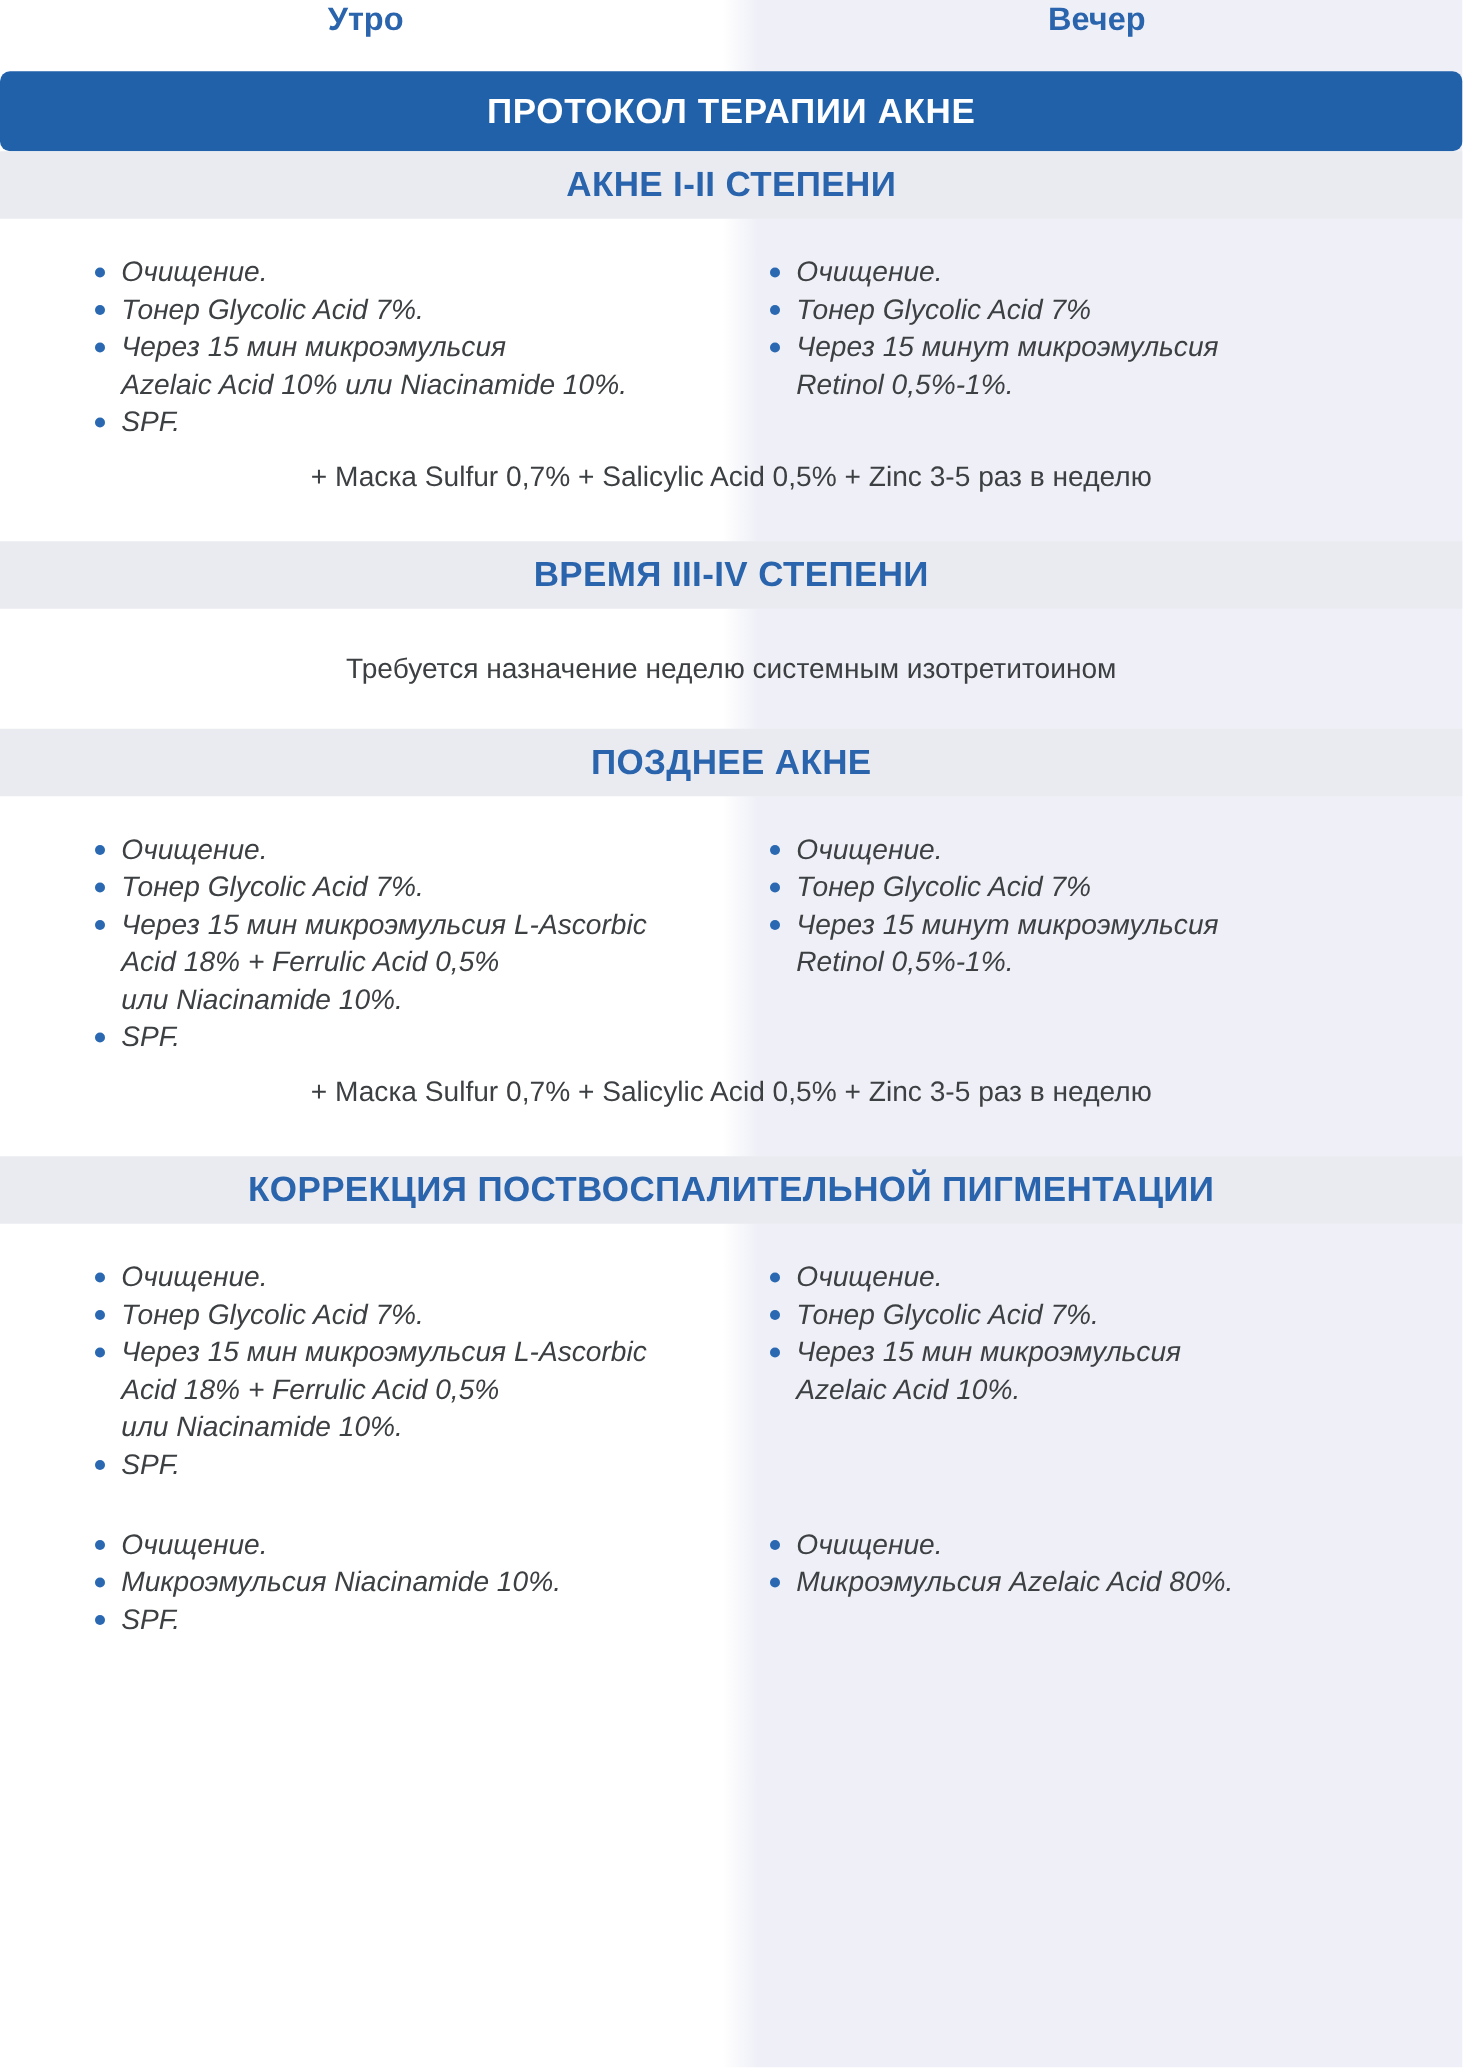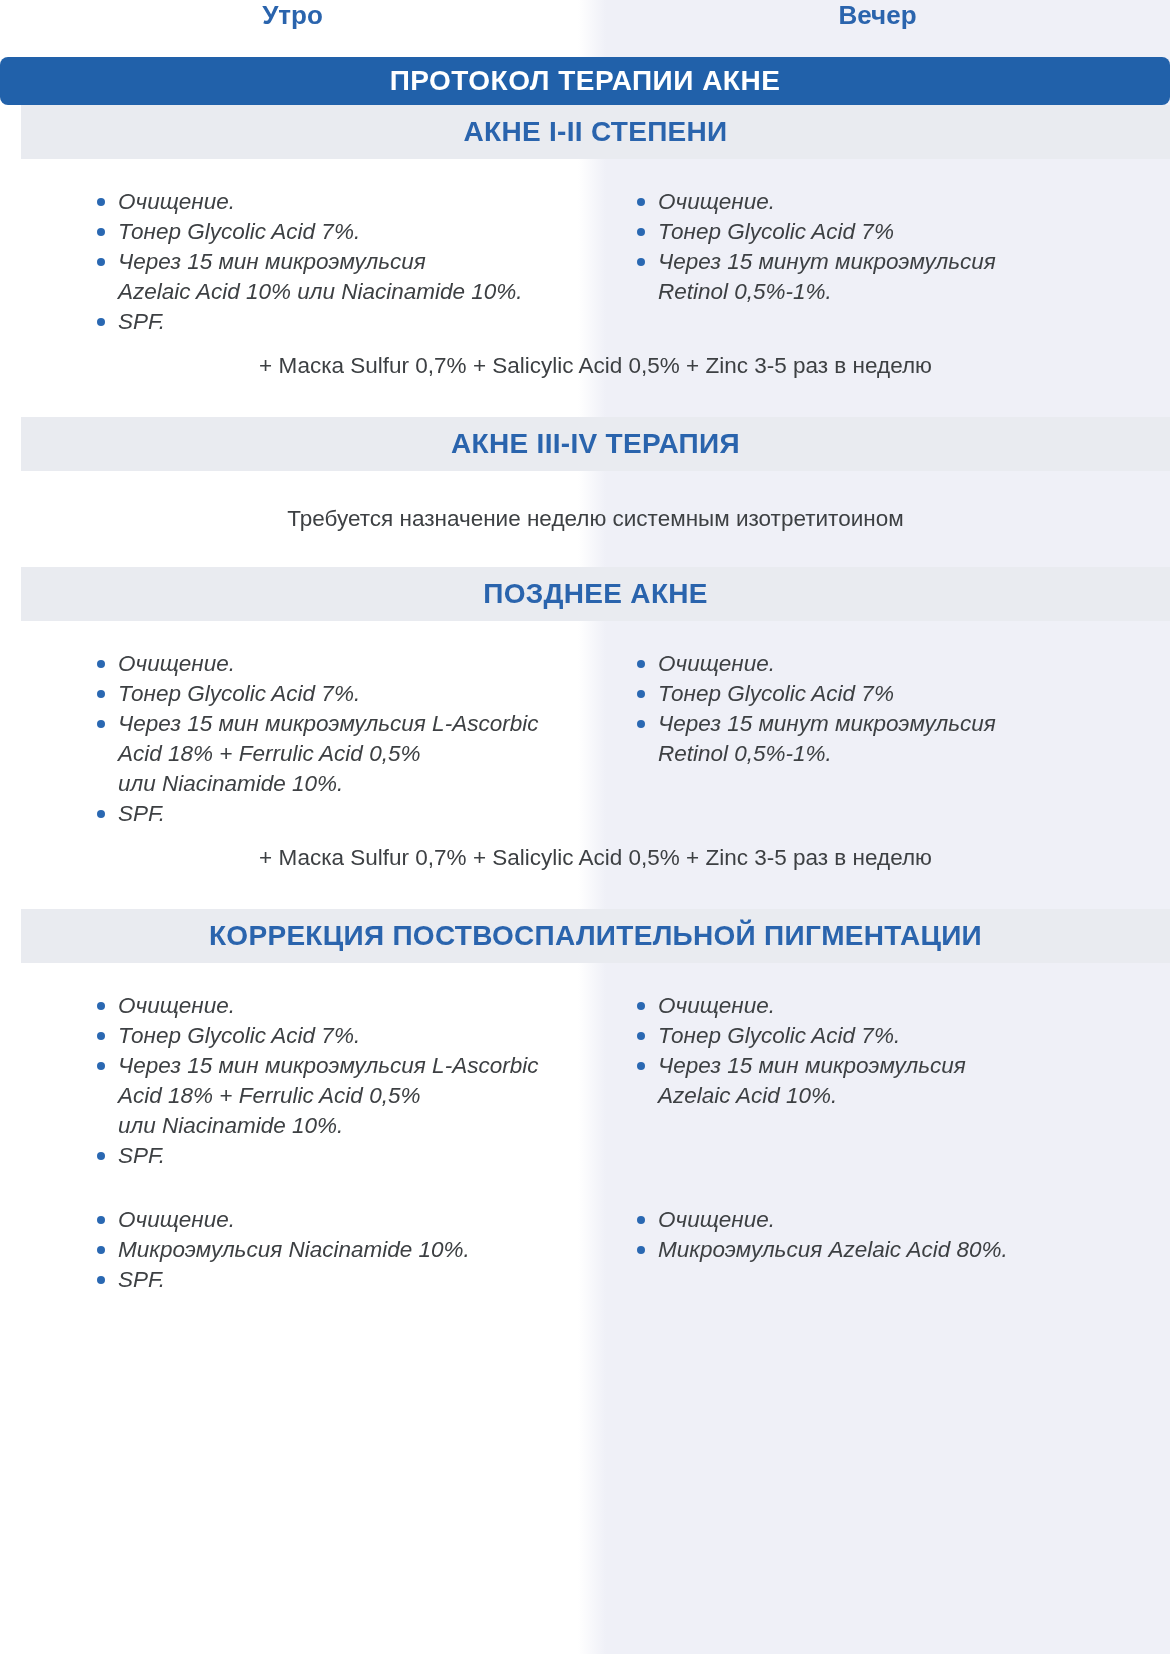--- a/index.html
+++ b/index.html
@@ -39,32 +39,32 @@
   }
   .cols-header .col-label{
     flex:0 0 585px;
     text-align:center;
     font-weight:bold;
     font-size:26px;
     color:var(--heading-blue);
   }
   .banner{
     position:relative;
-    height:48px;
+    height:64px;
     border-radius:8px;
     background:var(--banner-bg);
     color:#ffffff;
     display:flex;
     align-items:center;
     justify-content:center;
     font-weight:bold;
     font-size:28px;
     letter-spacing:.5px;
   }
-  main{position:relative;padding-left:21px;}
+  main{position:relative;}
   .band{
     height:54px;
     margin:0;
     background:var(--band-bg);
     display:flex;
     align-items:center;
     justify-content:center;
     color:var(--heading-blue);
     font-size:28px;
     font-weight:bold;
@@ -144,21 +144,21 @@
             <li>Тонер Glycolic Acid 7%</li>
             <li>Через 15 минут микроэмульсия
 Retinol 0,5%-1%.</li>
           </ul>
     </div>
     <p class="note">+ Маска Sulfur 0,7% + Salicylic Acid 0,5% + Zinc 3-5 раз в неделю</p>
 
   </section>
 
   <section class="section">
-    <h2 class="band">АКНЕ III-IV ТЕРАПИЯ</h2>
+    <h2 class="band">ВРЕМЯ III-IV СТЕПЕНИ</h2>
 
     <p class="message">Требуется назначение неделю системным изотретитоином</p>
   </section>
 
   <section class="section">
     <h2 class="band">ПОЗДНЕЕ АКНЕ</h2>
     <div class="content">
       <ul class="col morning">
             <li>Очищение.</li>
             <li>Тонер Glycolic Acid 7%.</li>

